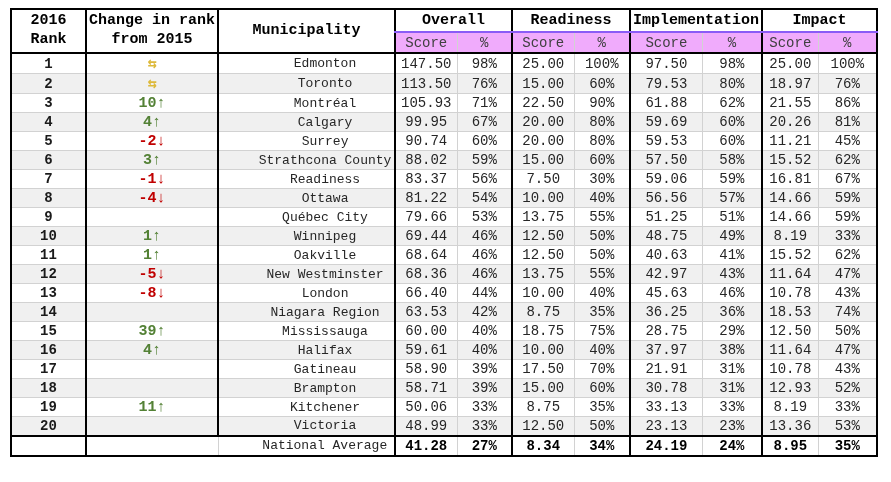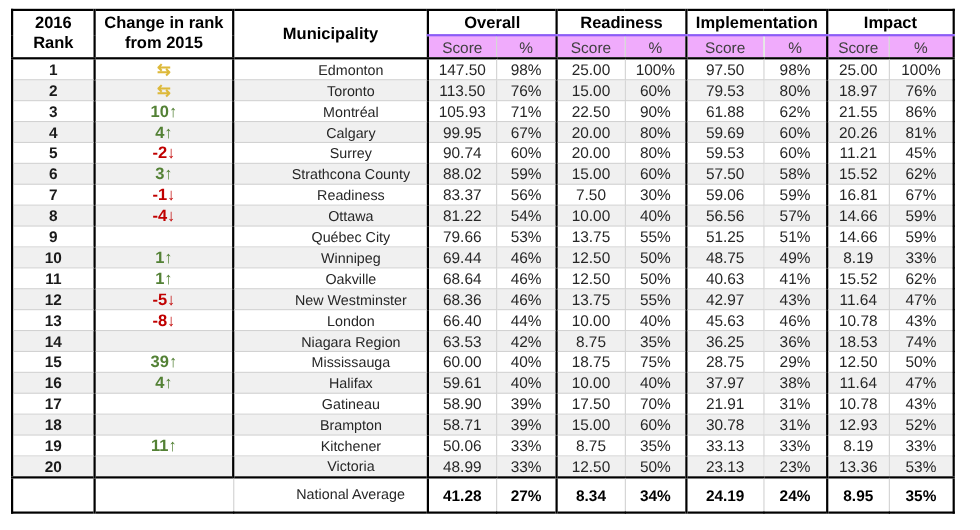--- a/index.html
+++ b/index.html
@@ -1,18 +1,18 @@
 <!DOCTYPE html>
 <html style="--c-green: #538135; --c-red: #C00000; --c-gold: #DDB93A; --c-alt: #F0F0F0; --c-grid: #D2D2D2;"><head>
 <meta charset="utf-8">
 <style>
   html,body { margin:0; padding:0; background:#ffffff; }
   .page {
     width:891px; height:482px; background:#ffffff; position:relative;
-    font-family:Liberation Sans, sans-serif; overflow:hidden;
+    font-family:Liberation Mono, monospace; overflow:hidden;
   }
   table.rank-table {
     border-collapse:collapse; position:absolute; top:8px; left:10px;
     border:2px solid #000; table-layout:fixed;
   }
   td, th { border:1px solid var(--c-grid,#d2d2d2); padding:0 2px; text-align:center; vertical-align:middle; overflow:hidden; white-space:nowrap; }
   
   .bL { border-left:2px solid #000; }
   
   thead tr.grp-row { height:23px; }
@@ -25,21 +25,21 @@
   tbody tr { height:19px; }
   tbody tr:nth-child(even) td { background:var(--c-alt,#f0f0f0); }
   td { font-size:14px; color:#262626; }
   td.rank { font-weight:bold; color:#1a1a1a; }
   td.change { font-weight:bold; font-size:15px; }
   td.change.up   { color:var(--c-green,#538135); }
   td.change.down { color:var(--c-red,#c00000); }
   td.change.same { color:var(--c-gold,#ddb93a); font-size:15px; }
   td.muni { font-size:13px;padding-left:39px; }
   
-  tr.footer { height:32px; }
+  tr.footer { height:20px; }
   tr.footer td { border-top:2px solid #000; font-weight:bold; color:#000; background:#fff; }
   tr.footer td.muni { font-weight:normal; color:#262626; }
   tr.footer td.muni-thin { border-left:1px solid var(--c-grid,#d2d2d2); }
 </style>
 </head>
 <body>
 
 <div class="page">
   <table class="rank-table">
     <colgroup>

